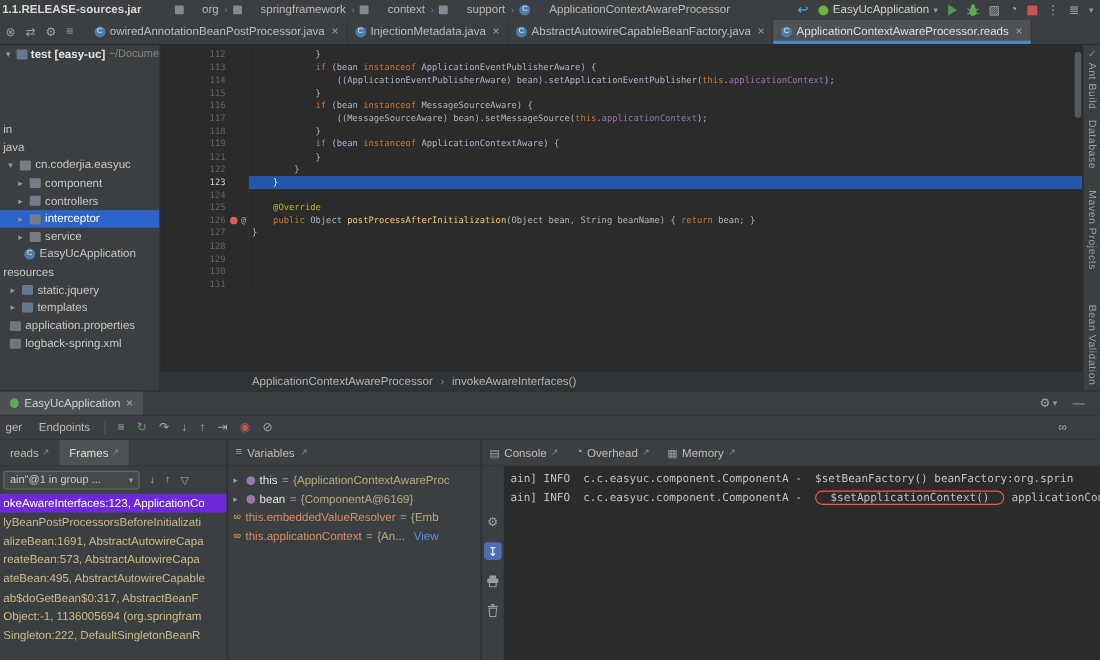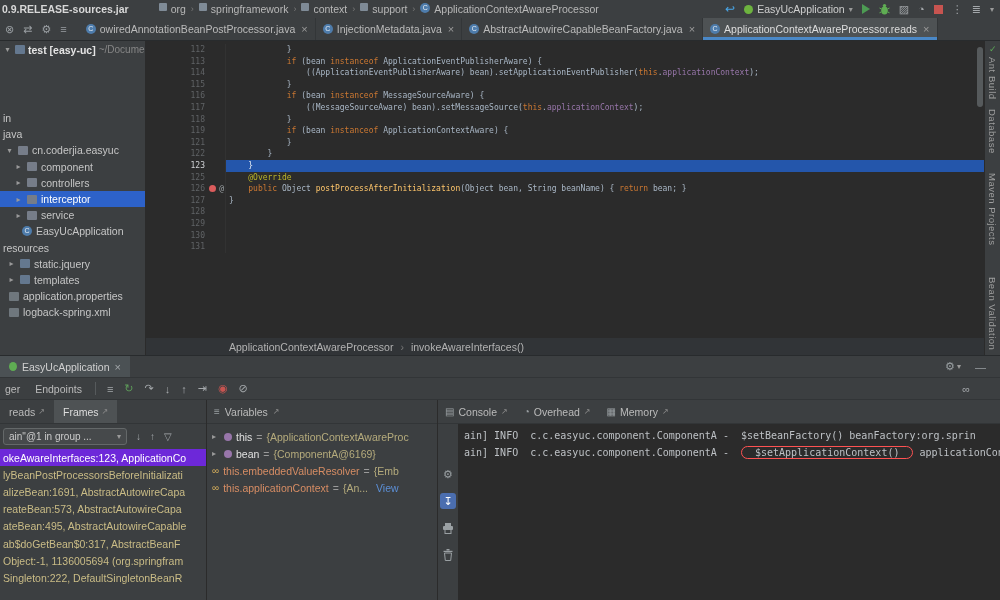--- a/index.html
+++ b/index.html
@@ -2,21 +2,21 @@
 <html><head>
 <meta charset="utf-8">
 <style>
   html,body{margin:0;padding:0;width:1000px;height:600px;overflow:hidden;background:#2b2b2b}
   .app{position:relative;width:1000px;height:600px;font-family:"Liberation Sans",sans-serif;color:#bbb;font-size:10.5px;background:#3c3f41;overflow:hidden}
 
   
   .titlebar{position:absolute;top:0;left:0;width:100%;height:18px;background:#3c3f41;display:flex;align-items:center;white-space:nowrap}
   .jar{color:#d8d8d8;font-weight:bold;margin-left:2px}
   .crumbs{display:flex;align-items:center;margin-left:30px;gap:5px}
-  .crumb{display:flex;align-items:flex-start;gap:4px;color:#b8b8b8}
+  .crumb{display:flex;align-items:center;gap:17px;color:#b8b8b8}
   .crumb-sep{color:#7a7a7a;font-size:9px}
   .pkg-ico{width:8px;height:8px;background:#7f8b97;border-radius:1px;display:inline-block}
   .cls-ico{width:10px;height:10px;border-radius:50%;background:#4e7cab;color:#e8eef5;font-size:7px;line-height:10px;text-align:center;flex-shrink:0;display:inline-block}
   .tb-right{margin-left:auto;display:flex;align-items:center;gap:9px;margin-right:6px}
   .back-ico{color:#49a7e8;font-size:12px}
   .cfg{display:flex;align-items:center;gap:4px;color:#cfcfcf}
   .cfg-ico{width:9px;height:9px;border-radius:50%;background:#6db33f}
   .chv{color:#9a9a9a;font-size:8px}
   .play-ico{width:0;height:0;border-left:8px solid #4d9b53;border-top:5px solid transparent;border-bottom:5px solid transparent}
   .stop-ico{width:9px;height:9px;background:#c75450}
@@ -113,21 +113,21 @@
   .cout{flex:1;background:#2b2b2b;font-family:"DejaVu Sans Mono","Liberation Mono",monospace;font-size:10px;line-height:17px;padding:3px 5px;color:#bdc1c5;overflow:hidden}
   .cline{white-space:pre}
   .chl{border:1px solid #ff5252;border-radius:8px;padding:0 13px}
 </style>
 </head>
 <body>
 
 <div class="app">
 
   <div class="titlebar">
-    <span class="jar">0.9.RELEASE-sources.jar</span>
+    <span class="jar">1.1.RELEASE-sources.jar</span>
     <div class="crumbs">
         <span class="crumb">
           <span class="pkg-ico"></span>
           <span>org</span>
         </span>
         <span class="crumb-sep">›</span>
         <span class="crumb">
           <span class="pkg-ico"></span>
           <span>springframework</span>
         </span>
@@ -309,20 +309,24 @@
             <span class="gut">121</span>
             <span class="codeln"><span class="s-p">            }</span></span>
           </div>
           <div class="crow">
             <span class="gut">122</span>
             <span class="codeln"><span class="s-p">        }</span></span>
           </div>
           <div class="crow exec">
             <span class="gut">123</span>
             <span class="codeln"><span class="s-p">    }</span></span>
+          </div>
+          <div class="crow">
+            <span class="gut">124</span>
+            <span class="codeln"></span>
           </div>
           <div class="crow">
             <span class="gut">125</span>
             <span class="codeln"><span class="s-p">    </span><span class="s-a">@Override</span></span>
           </div>
           <div class="crow">
             <span class="gut">126<span class="bp"></span><span class="gat">@</span></span>
             <span class="codeln"><span class="s-p">    </span><span class="s-k">public</span><span class="s-p"> Object </span><span class="s-m">postProcessAfterInitialization</span><span class="s-p">(Object bean, String beanName) { </span><span class="s-k">return</span><span class="s-p"> bean; }</span></span>
           </div>
           <div class="crow">

